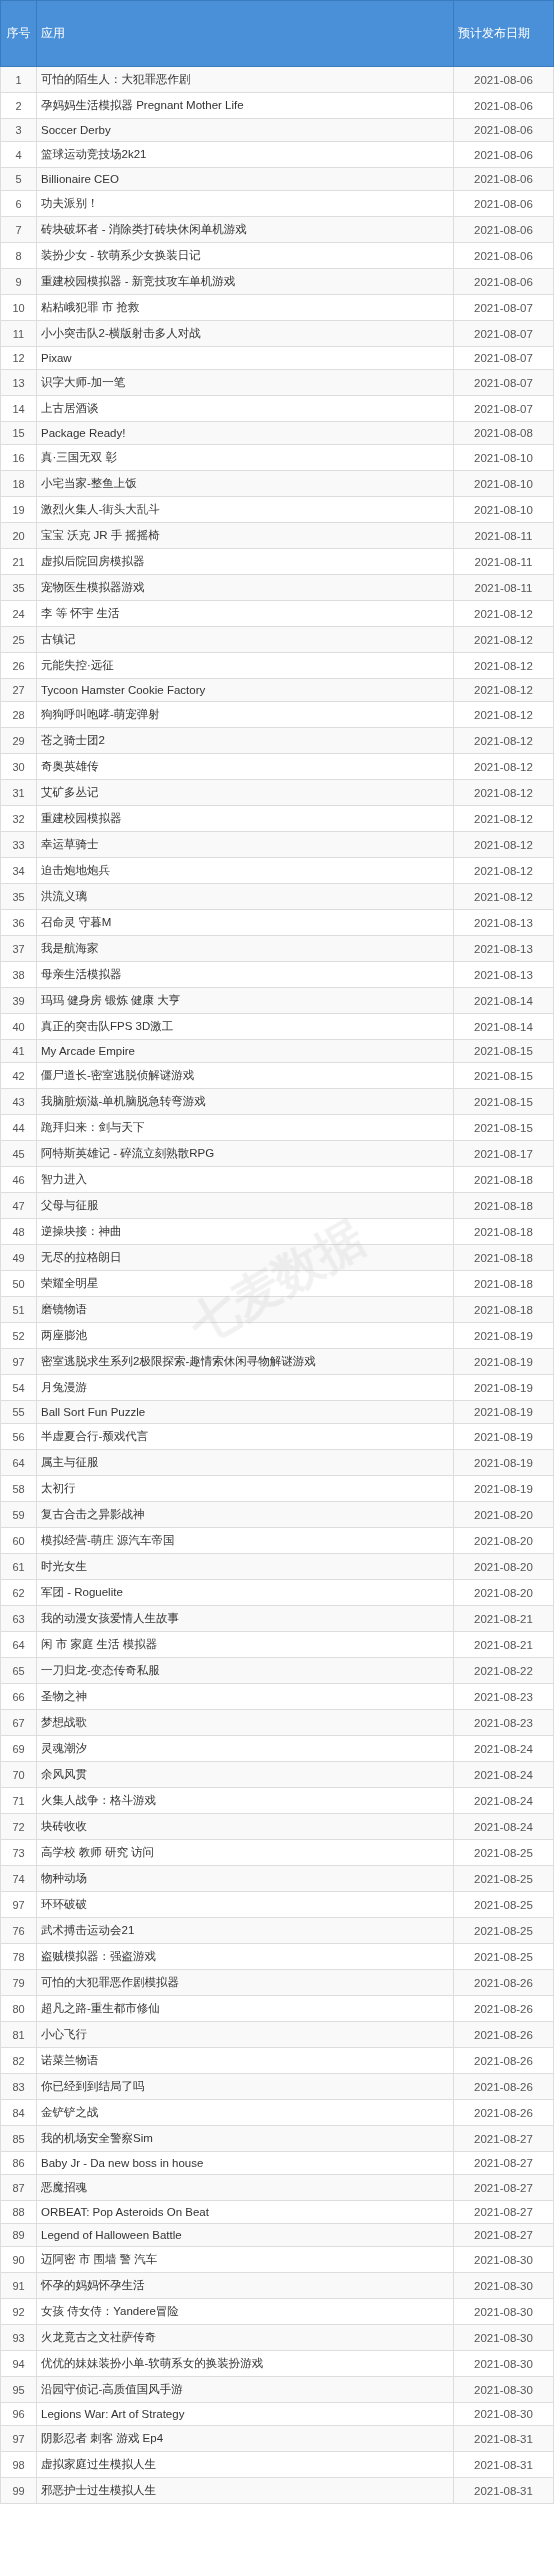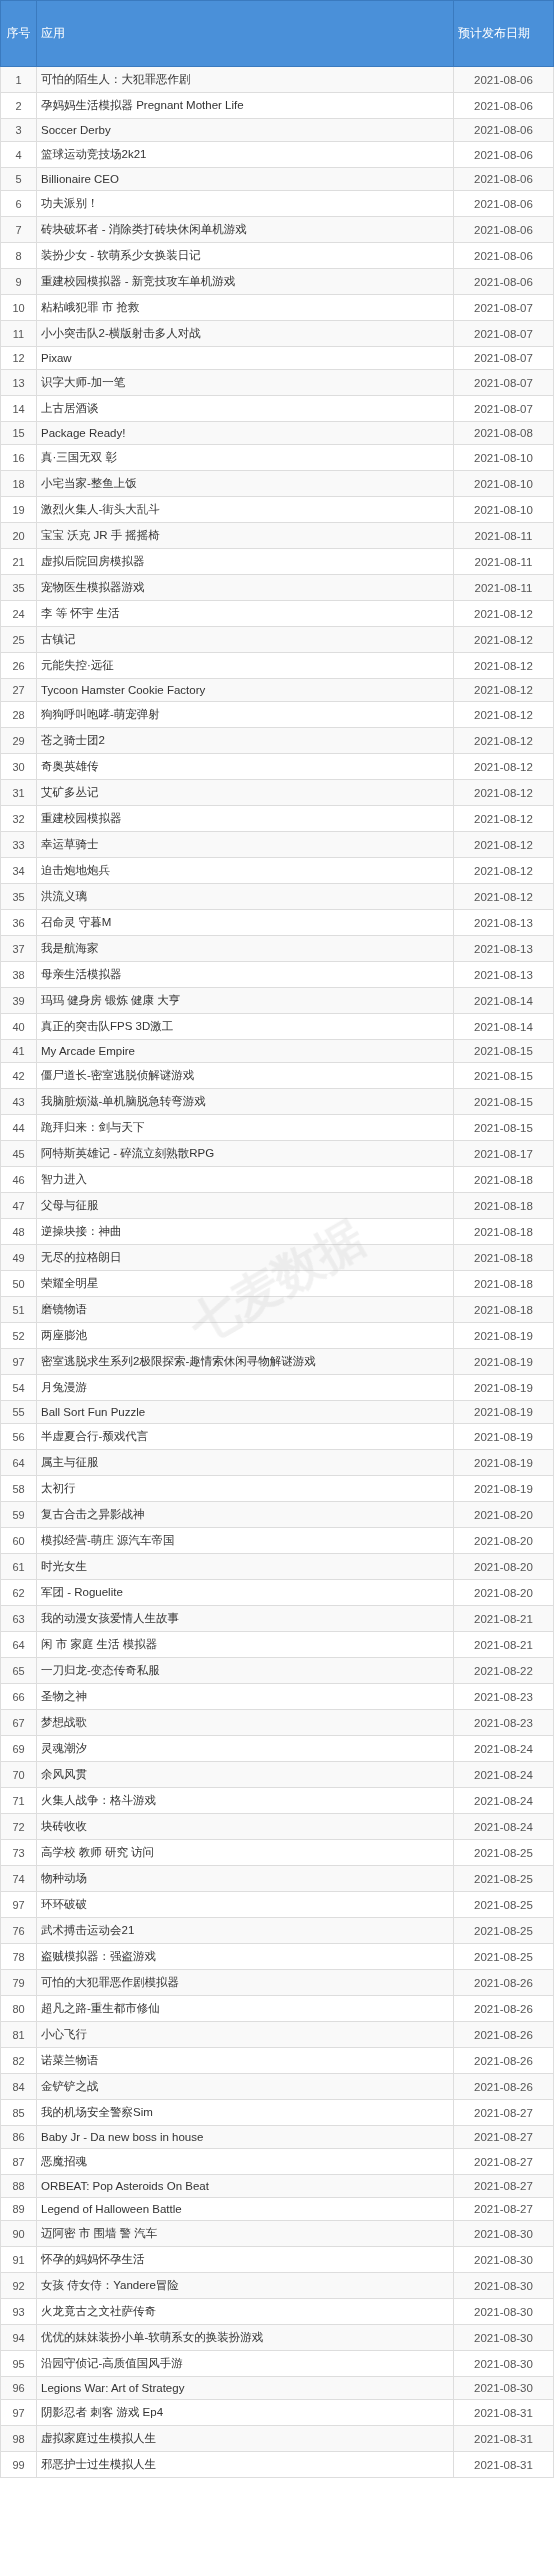--- a/index.html
+++ b/index.html
@@ -465,20 +465,25 @@
         <td>81</td>
         <td>小心飞行</td>
         <td>2021-08-26</td>
       </tr>
       <tr>
         <td>82</td>
         <td>诺菜兰物语</td>
         <td>2021-08-26</td>
       </tr>
       <tr>
+        <td>83</td>
+        <td>你已经到到结局了吗</td>
+        <td>2021-08-26</td>
+      </tr>
+      <tr>
         <td>84</td>
         <td>金铲铲之战</td>
         <td>2021-08-26</td>
       </tr>
       <tr>
         <td>85</td>
         <td>我的机场安全警察Sim</td>
         <td>2021-08-27</td>
       </tr>
       <tr>

